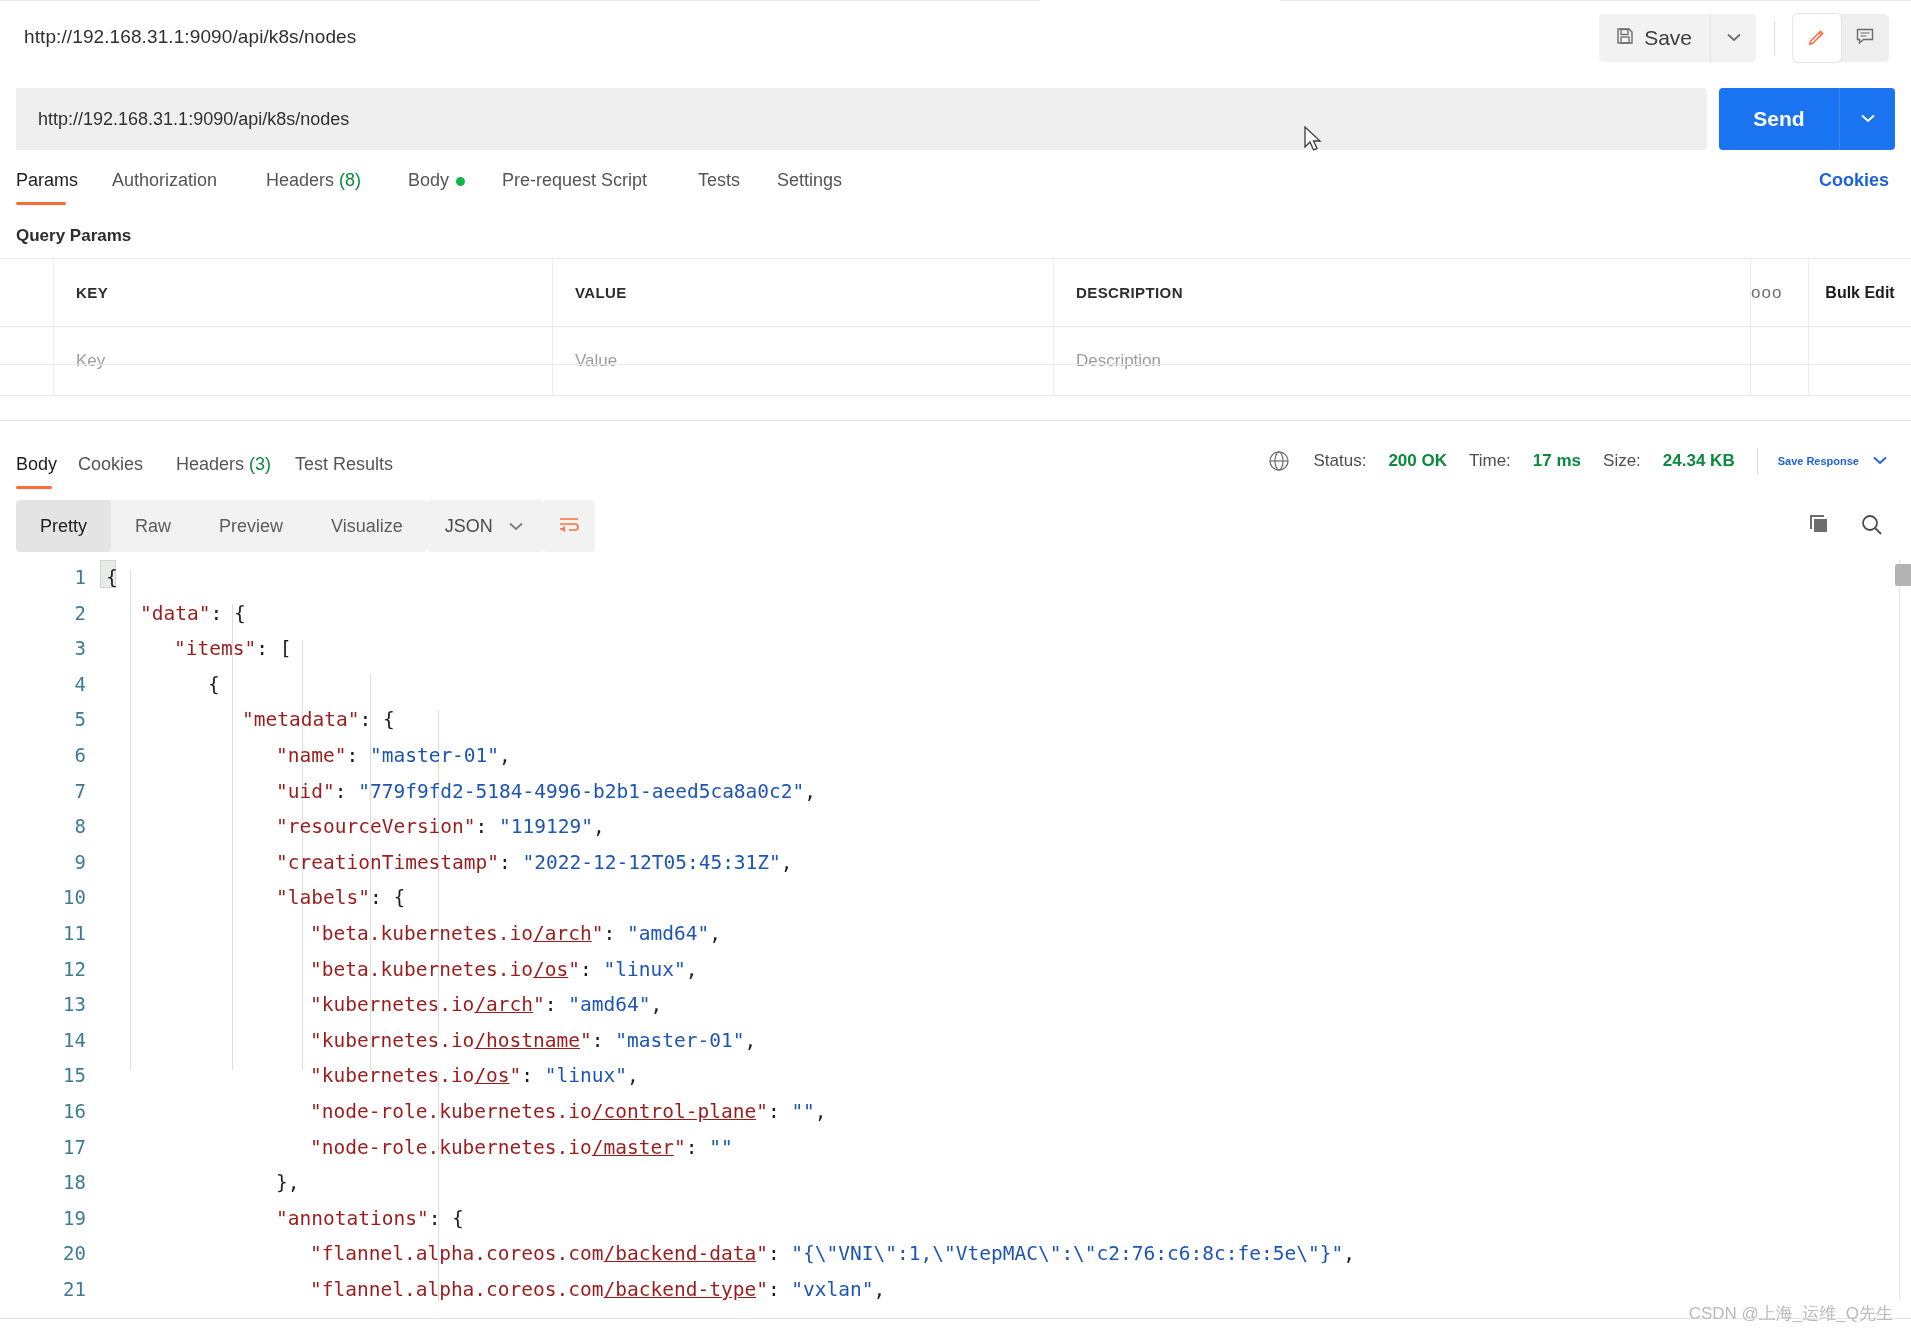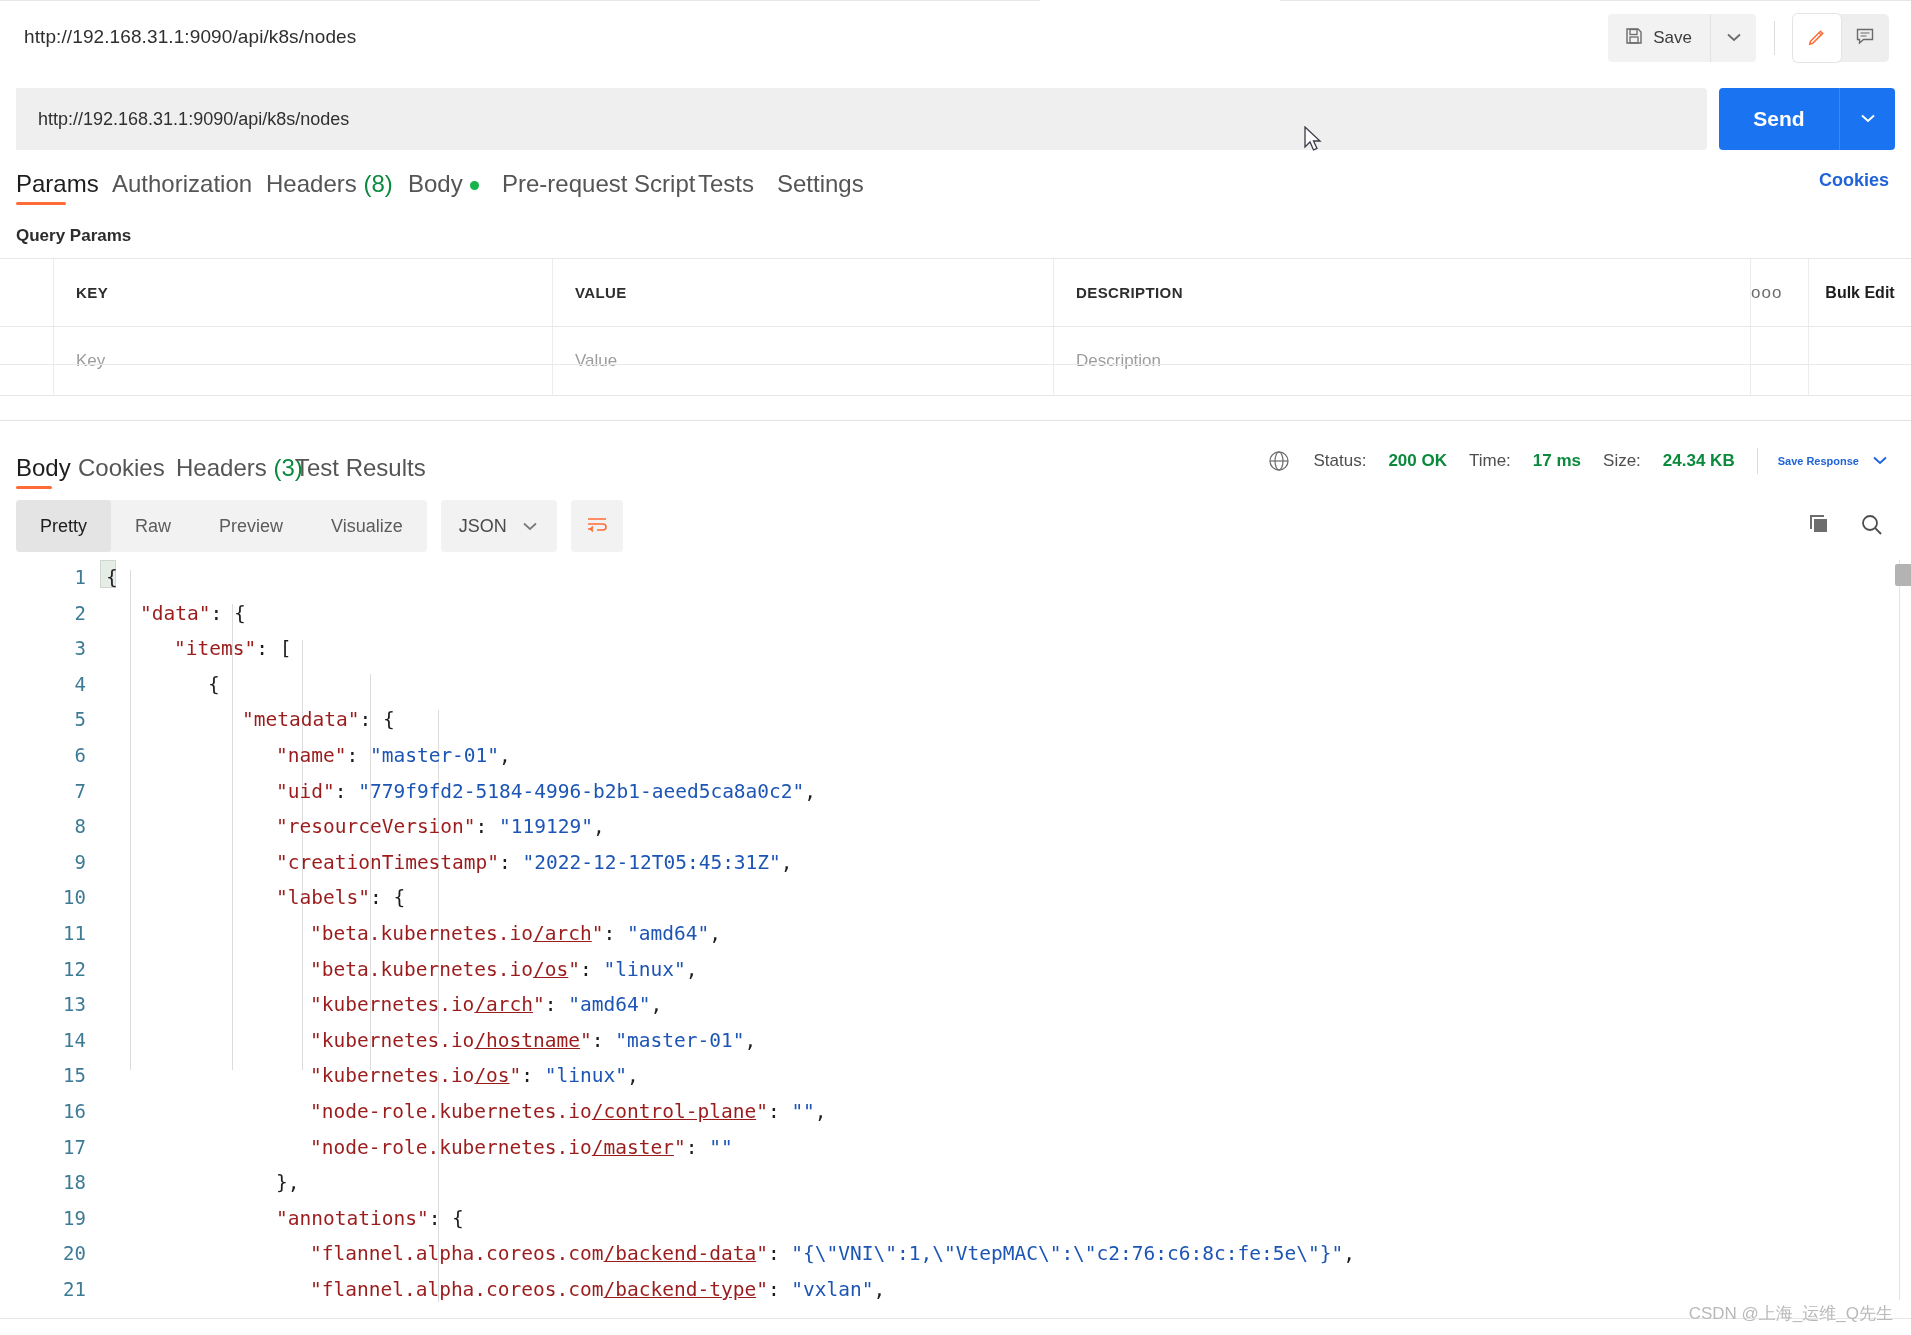--- a/index.html
+++ b/index.html
@@ -21,21 +21,21 @@
   .req-title {
     position:absolute; left:24px; top:26px;
     font-size:19px; color:#2f2f2f; letter-spacing:.1px;
   }
   .topbar-right { position:absolute; right:22px; top:14px; display:flex; align-items:center; gap:0; }
   .save-group { display:flex; align-items:stretch; height:48px; }
   .save-btn {
     display:flex; align-items:center; gap:9px;
     background:#f2f2f2; border:none; border-radius:4px 0 0 4px;
     padding:0 18px 0 16px; height:48px; cursor:pointer;
-    font-size:17px; color:#3c3c3c; font-family:"Liberation Sans", sans-serif;
+    font-size:21px; color:#3c3c3c; font-family:"Liberation Sans", sans-serif;
   }
   .save-caret {
     width:46px; height:48px; background:#f2f2f2; border:none; border-left:1px solid #e2e2e2;
     border-radius:0 4px 4px 0; cursor:pointer; display:flex; align-items:center; justify-content:center;
   }
   .vsep { width:1px; height:34px; background:#dcdcdc; margin:0 18px; align-self:center; }
   .icon-pair { display:flex; align-items:stretch; height:48px; background:#eeeeee; border-radius:5px; }
   .icon-box { width:48px; height:48px; display:flex; align-items:center; justify-content:center; cursor:pointer; border-radius:5px;}
   .icon-box.active { background:#ffffff; box-shadow:0 0 0 1px #e4e4e4; }
 
@@ -58,21 +58,21 @@
     font-family:"Liberation Sans", sans-serif;
   }
   .send-caret {
     width:56px; height:62px; background:#1a73f0; border:none; border-left:1px solid #3c86f5;
     border-radius:0 4px 4px 0; cursor:pointer; display:flex; align-items:center; justify-content:center;
   }
 
   
   .reqtabs { position:absolute; left:0; top:160px; width:1911px; height:52px; }
   .tab {
-    position:absolute; top:10px; font-size:24px; color:#555; cursor:pointer; white-space:nowrap;
+    position:absolute; top:10px; font-size:18px; color:#555; cursor:pointer; white-space:nowrap;
   }
   .tab.sel { color:#1d1d1d; }
   .tab-underline { position:absolute; height:3px; background:#ff6c37; border-radius:2px; }
   .badge-green { color:#0b8a3d; }
   .dot-green { display:inline-block; width:9px; height:9px; border-radius:50%; background:#14b44a; margin-left:7px; vertical-align:middle;}
   .cookies-link { position:absolute; right:22px; top:10px; font-size:18px; color:#1f63d8; font-weight:bold; cursor:pointer;}
 
   .qp-label { position:absolute; left:16px; top:226px; font-size:17px; font-weight:bold; color:#2d2d2d;}
 
   
@@ -97,21 +97,21 @@
 
   
   .restabs { position:absolute; left:0; top:444px; width:1911px; height:52px;}
   .meta { position:absolute; right:22px; top:448px; display:flex; align-items:center; gap:0; font-size:17px; color:#4e4e4e;}
   .meta .m { margin-right:22px; }
   .meta .g { color:#0b8a3d; font-weight:bold;}
   .meta .msep { width:1px; height:26px; background:#dadada; margin:0 20px 0 0;}
   .save-resp { color:#1f63d8; font-weight:bold; font-size:11px; cursor:pointer;}
 
   
-  .bodybar { position:absolute; left:16px; top:500px; height:52px; display:flex; align-items:center; gap:14px;}
+  .bodybar { position:absolute; left:16px; top:500px; height:52px; display:flex; align-items:center; }
   .seg { display:flex; background:#f2f2f2; border-radius:4px; height:52px; align-items:stretch;}
   .seg .s { display:flex; align-items:center; padding:0 24px; font-size:18px; color:#5c5c5c; cursor:pointer;}
   .seg .s.on { background:#e4e4e4; color:#1d1d1d; border-radius:4px;}
   .jsonsel { display:flex; align-items:center; gap:14px; background:#f2f2f2; border-radius:4px; height:52px; padding:0 18px; font-size:18px; color:#4a4a4a; cursor:pointer;}
   .wrapbtn { width:52px; height:52px; background:#f2f2f2; border-radius:4px; display:flex; align-items:center; justify-content:center; cursor:pointer;}
   .bodybar-right { position:absolute; right:26px; top:512px; display:flex; align-items:center; gap:26px;}
 
   
   .code { position:absolute; left:0; top:556px; width:1911px; height:760px; overflow:hidden;
           font-family:"DejaVu Sans Mono", monospace; font-size:19.5px; }

